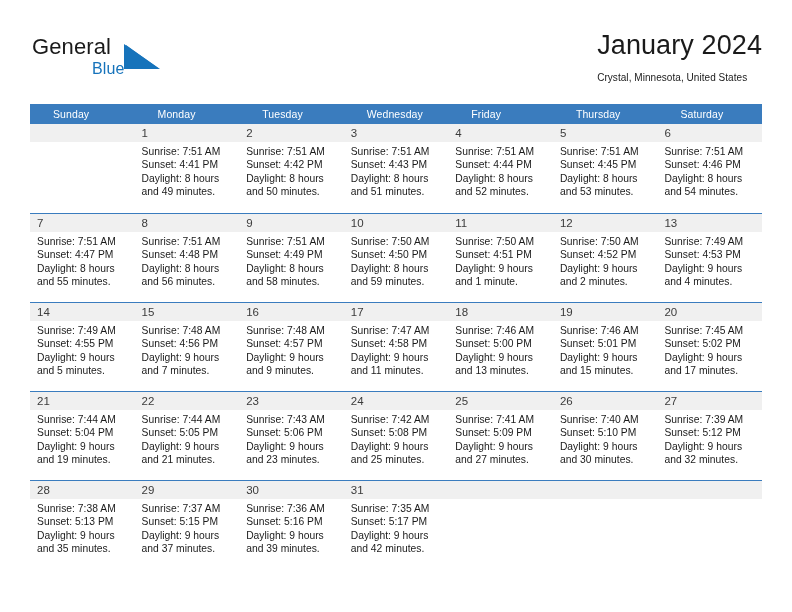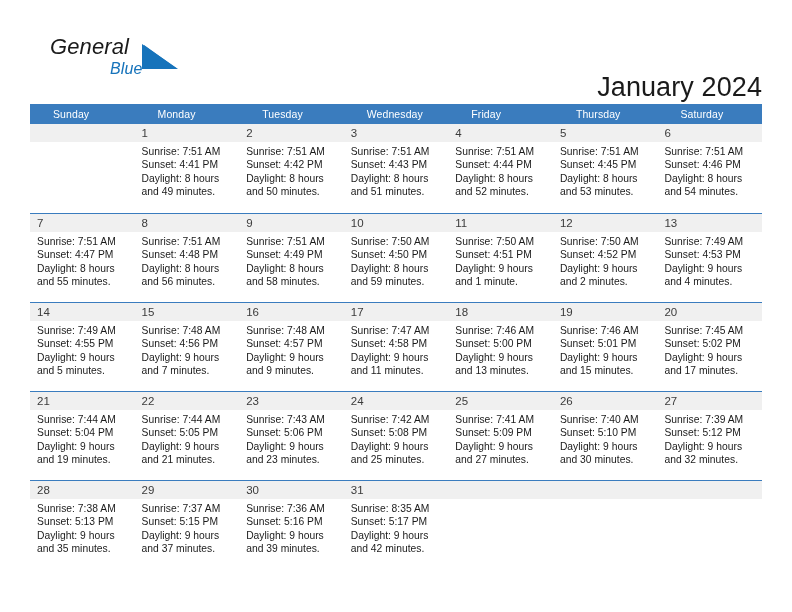--- a/index.html
+++ b/index.html
@@ -12,41 +12,41 @@
   }
   .page { width: 792px; height: 612px; position: relative; }
 
   
   .header {
     position: absolute;
     left: 30px; right: 30px; top: 28px;
     height: 68px;
   }
   .brand {
-    position: absolute; left: 20px; top: 6px;
-    width: 230px; height: 58px; font-style: italic;
+    position: absolute; left: 2px; top: 6px;
+    width: 230px; height: 58px;
   }
   .brand-general {
     position: absolute; left: 0; top: 0;
     font-size: 22px; line-height: 26px;
     color: #1a1a1a; letter-spacing: 0.1px;
     font-family: "Liberation Sans", sans-serif;
   }
   .brand-blue {
     position: absolute; left: 60px; top: 22px;
     font-size: 16px; line-height: 26px;
     color: #1673bb; letter-spacing: 0.1px;
     font-family: "Liberation Sans", sans-serif;
   }
   .brand-mark {
     position: absolute; left: 92px; top: 10px;
     width: 36px; height: 25px;
   }
   .titles {
-    position: absolute; right: 0; top: 0; text-align: left; margin-top: 42px;
+    position: absolute; right: 0; top: 0; text-align: left;
   }
   .cal-title {
     font-size: 27px; line-height: 34px; color: #1a1a1a;
     font-weight: normal; letter-spacing: 0.1px;
   }
   .cal-subtitle {
     font-size: 10px; line-height: 22px; color: #1a1a1a;
     margin-top: 5px; letter-spacing: 0.05px;
   }
 
@@ -418,21 +418,21 @@
             <div class="cell-body">
               <div>Sunrise: 7:36 AM</div>
               <div>Sunset: 5:16 PM</div>
               <div>Daylight: 9 hours</div>
               <div>and 39 minutes.</div>
             </div>
           </div>
           <div class="cell">
             <div class="daynum-band">31</div>
             <div class="cell-body">
-              <div>Sunrise: 8:35 AM</div>
+              <div>Sunrise: 7:35 AM</div>
               <div>Sunset: 5:17 PM</div>
               <div>Daylight: 9 hours</div>
               <div>and 42 minutes.</div>
             </div>
           </div>
           <div class="cell empty">
             <div class="daynum-band"></div>
             <div class="cell-body"></div>
           </div>
           <div class="cell empty">

